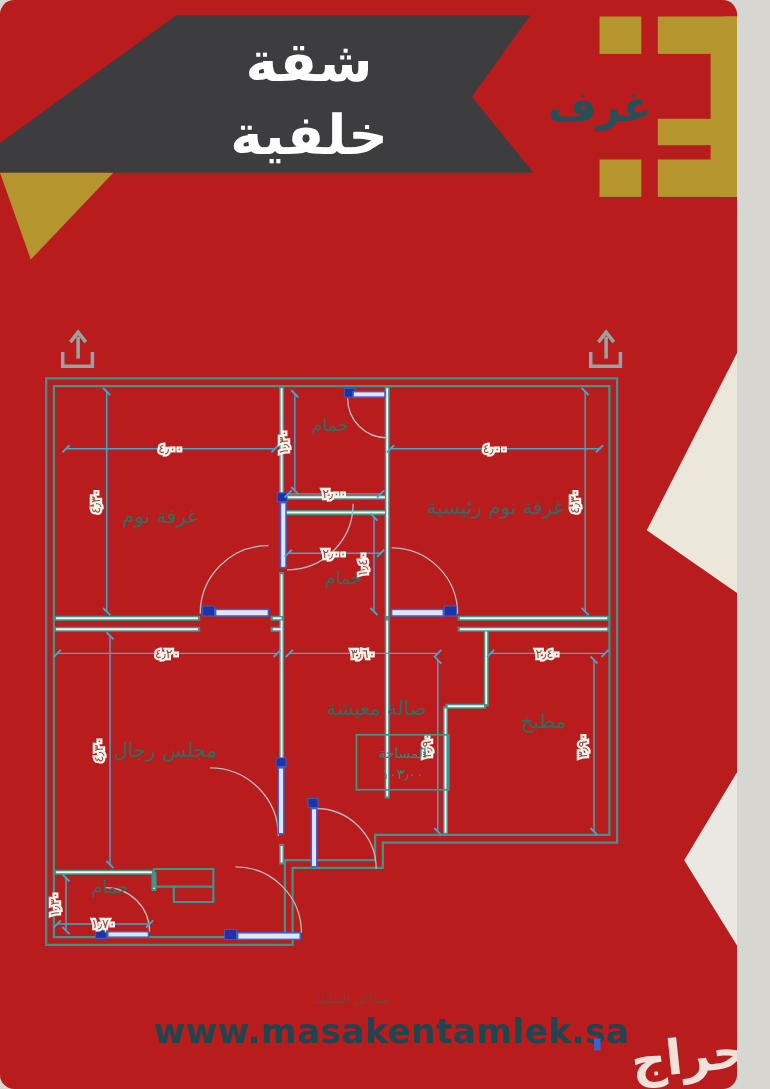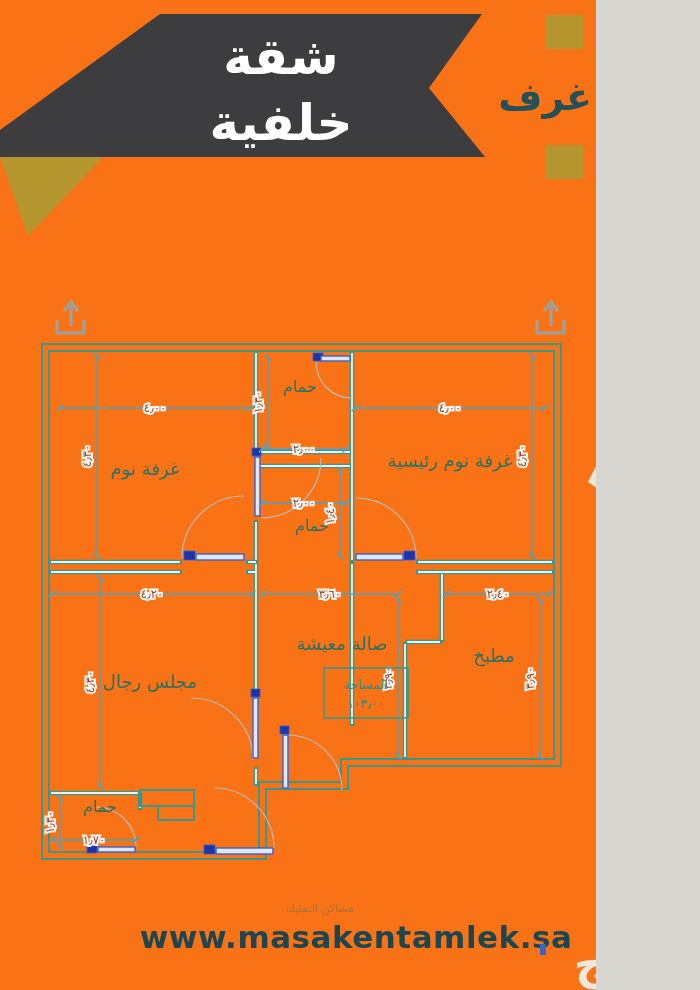--- a/index.html
+++ b/index.html
@@ -1,17 +1,17 @@
 <!DOCTYPE html>
 <html><head>
 <meta charset="utf-8">
 <style>
   html,body{margin:0;padding:0;background:#d8d6d0;}
-  #stage{position:relative;width:596px;height:990px;background:#f97316;overflow:hidden;
-         font-family:"DejaVu Sans",sans-serif;}
+  #stage{position:relative;width:670px;height:990px;background:#b91c1c;overflow:hidden;
+         font-family:"DejaVu Sans",sans-serif;border-radius:13px;}
   svg{display:block}
   text{font-family:"DejaVu Sans",sans-serif;}
   .banner-text{fill:#ffffff;font-weight:bold;font-size:50px;text-anchor:middle;}
   .rooms-word{fill:#25505a;font-weight:bold;font-size:38px;text-anchor:end;}
   .room-label{fill:#2e6f63;font-size:18px;text-anchor:middle;}
   .room-label-sm{fill:#2e6f63;font-size:16px;text-anchor:middle;}
   .dim-label{fill:#8e4a3e;font-size:11.5px;text-anchor:middle;stroke:#f5f3ec;stroke-width:4px;paint-order:stroke;}
   .area-text{fill:#2e8b7f;font-size:12.5px;text-anchor:middle;}
   .wall{stroke:#3d968c;stroke-width:2;fill:none;}
   .wall-thick{stroke:#3d968c;stroke-width:4.6;fill:none;}

